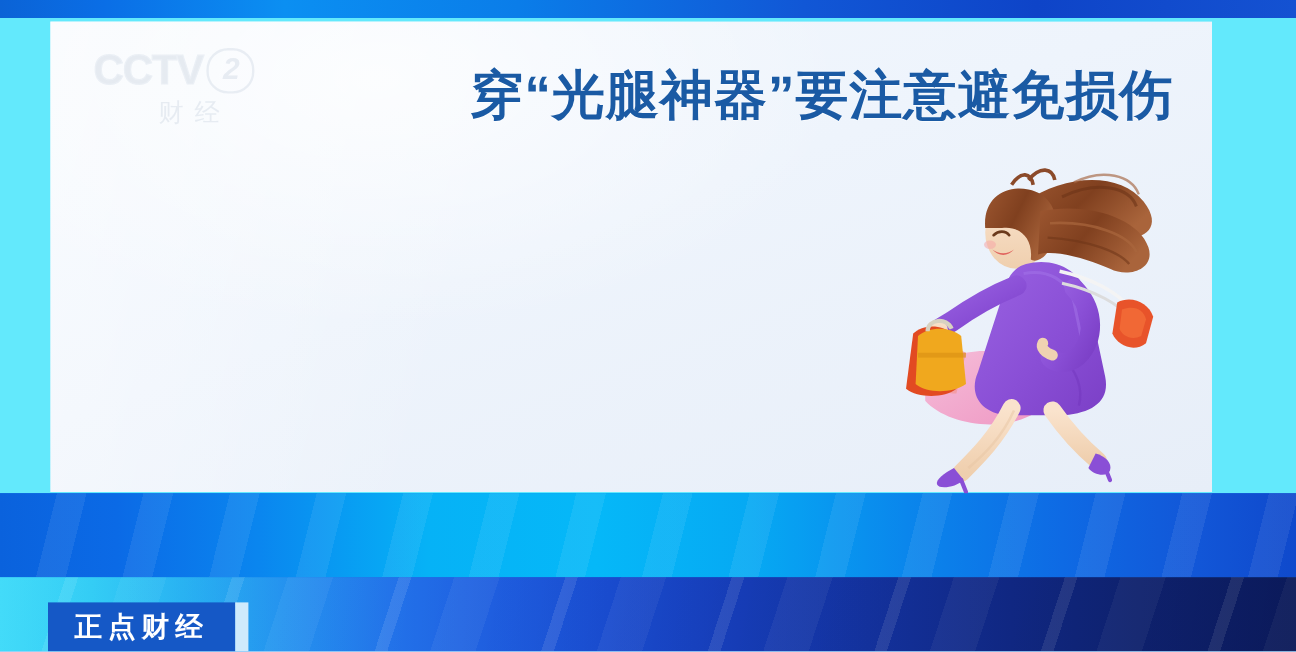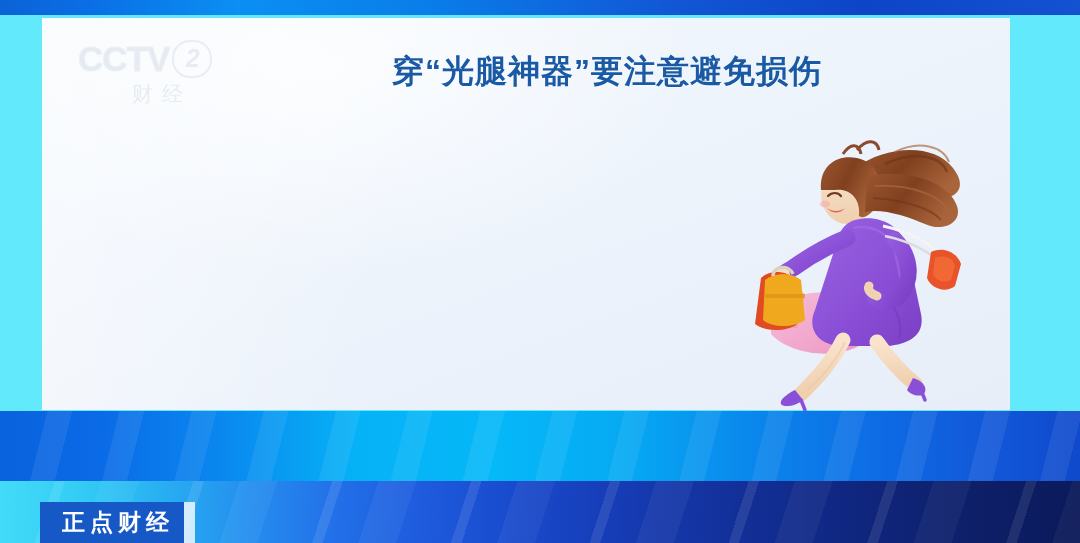--- a/index.html
+++ b/index.html
@@ -91,21 +91,21 @@
     letter-spacing: 9px;
     text-align: center;
     margin-top: 2px;
     padding-left: 18px;
   }
 
   
   .headline {
     position: absolute;
     left: 392px; top: 50px;
-    font-size: 32px;
+    font-size: 44px;
     font-weight: bold;
     color: #1a5aa4;
     letter-spacing: 1px;
     white-space: nowrap;
     text-shadow: 0 1px 0 rgba(255,255,255,0.6);
   }
 
   
   .body-block {
     position: absolute;
@@ -193,21 +193,21 @@
     height: 41px;
     display: flex;
     align-items: stretch;
   }
   .badge {
     background: #1558c6;
     color: #ffffff;
     font-size: 23px;
     font-weight: bold;
     letter-spacing: 5px;
-    padding: 0 10px 0 22px;
+    padding: 0 22px 0 22px;
     display: flex;
     align-items: center;
     line-height: 1;
   }
   .badge-tail {
     width: 11px;
     background: rgba(255,255,255,0.78);
   }
 </style>
 </head>

